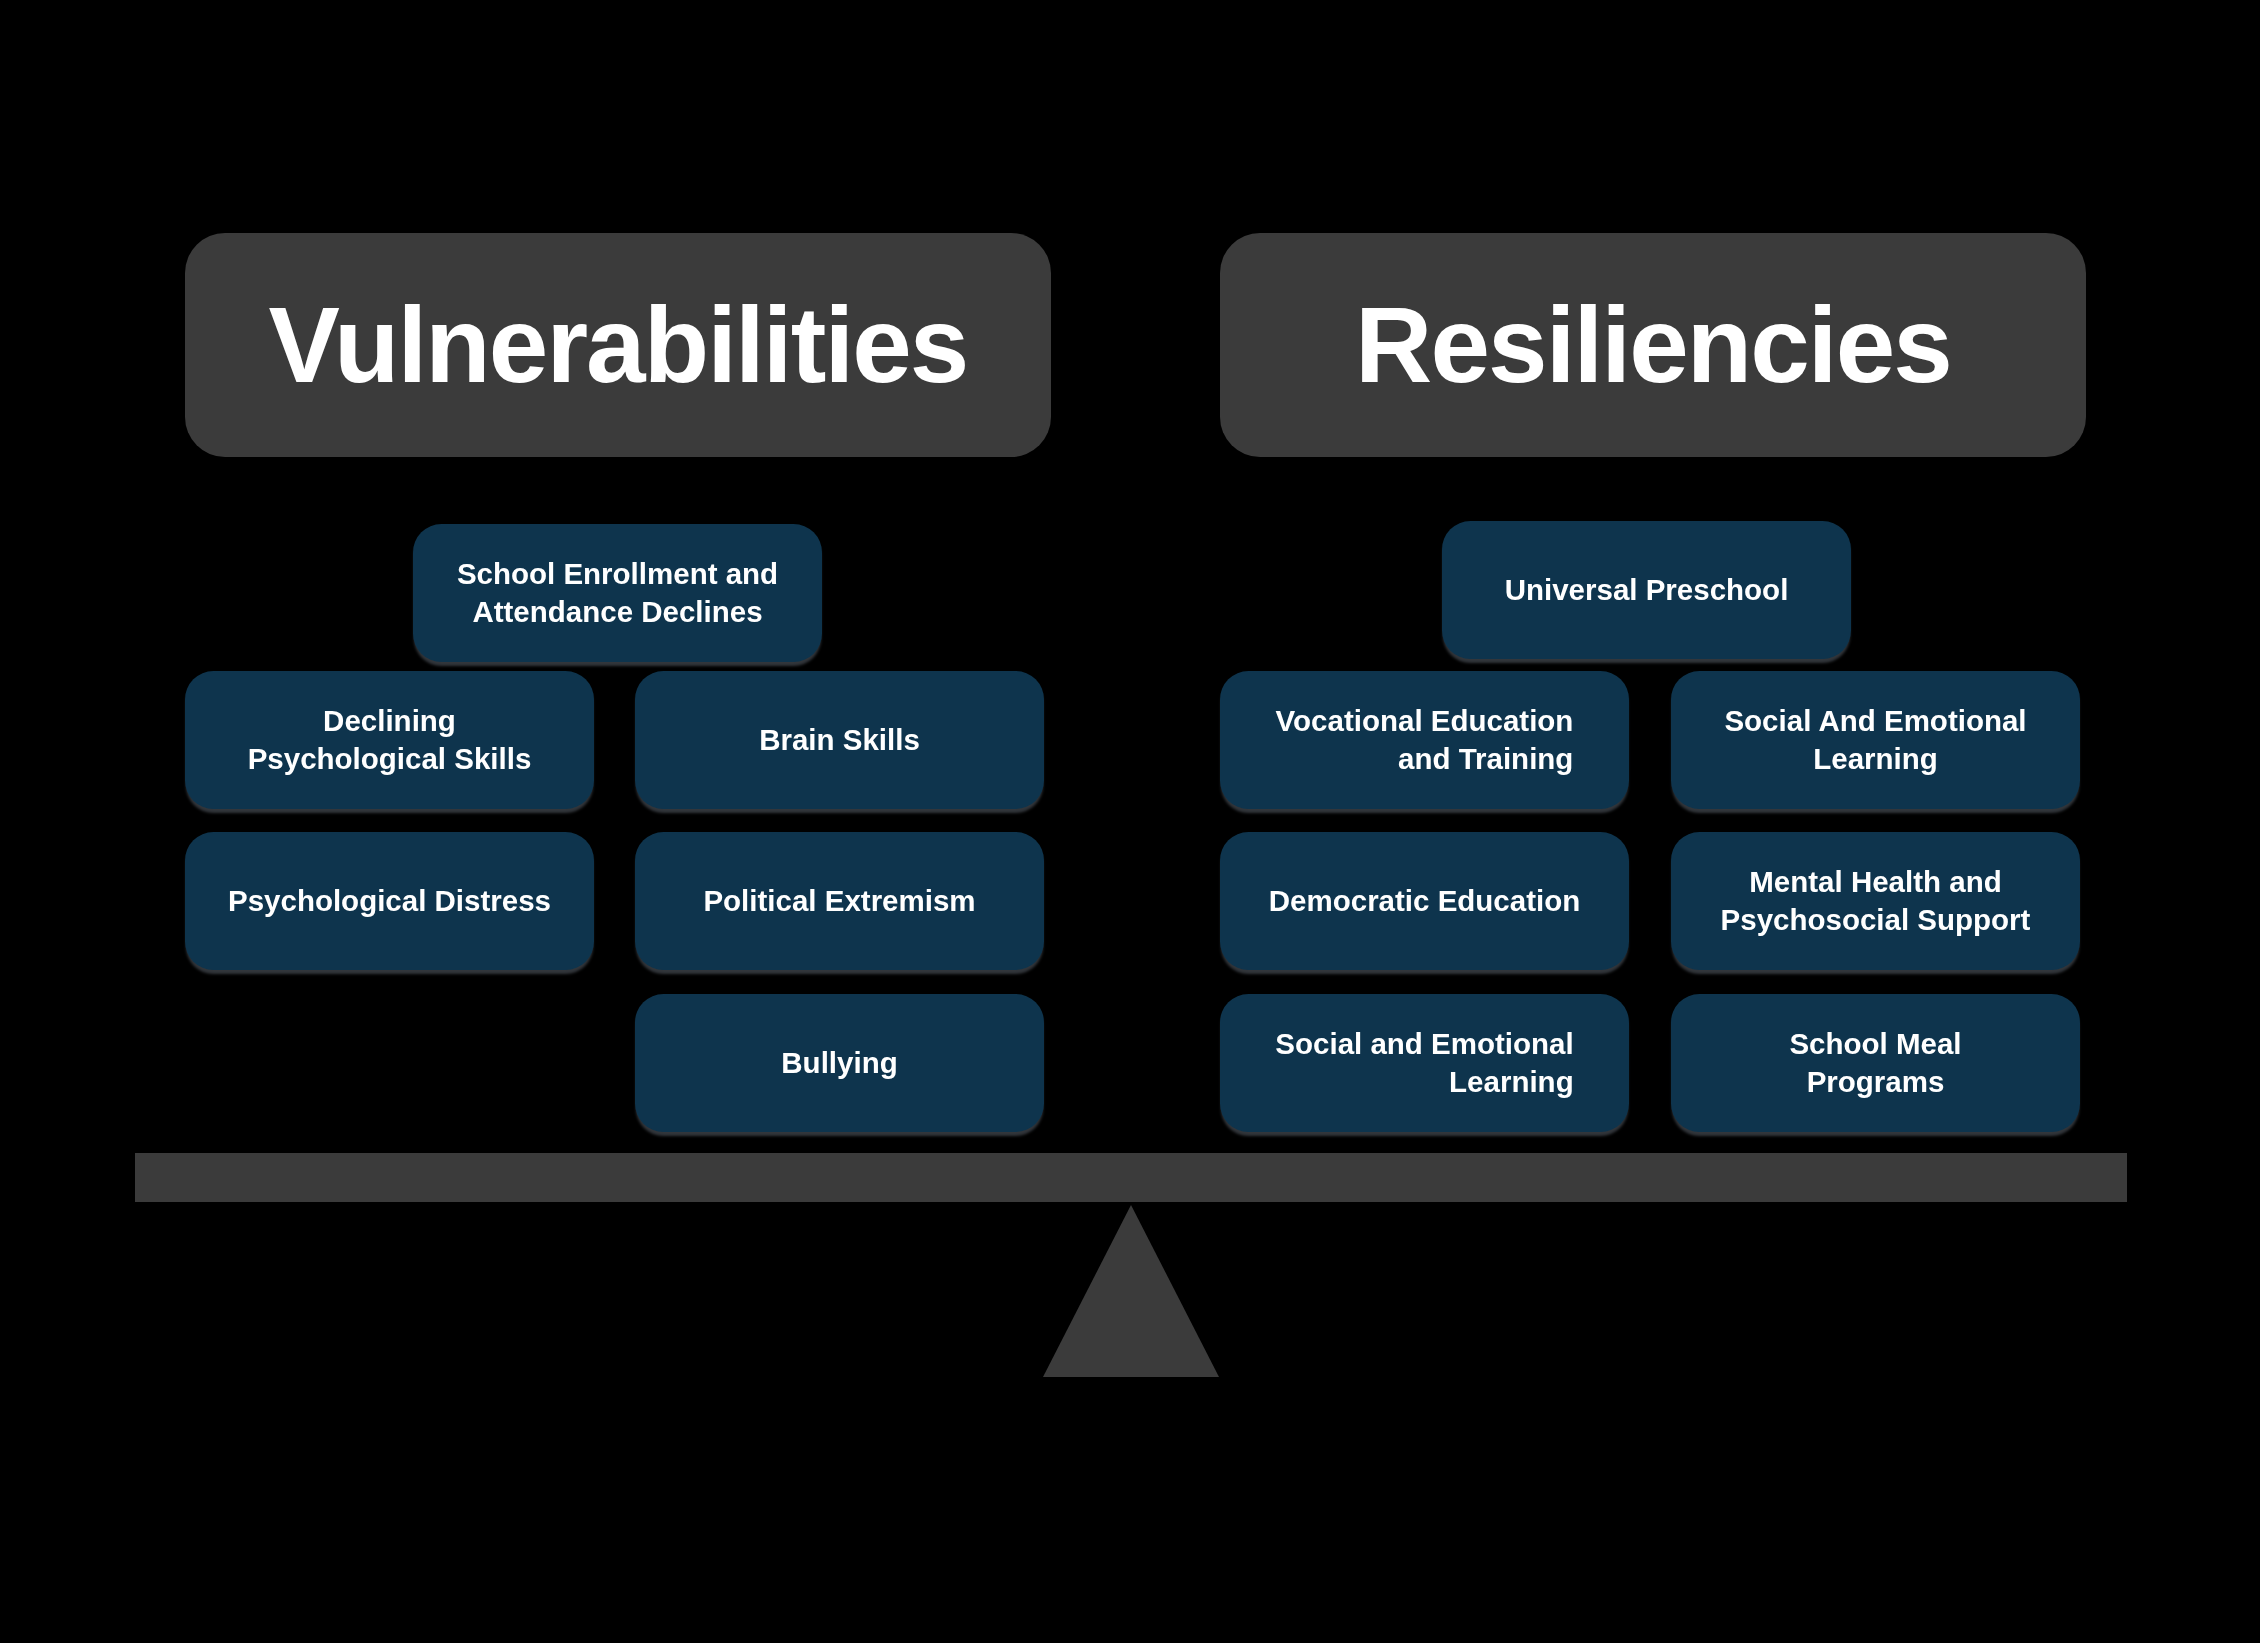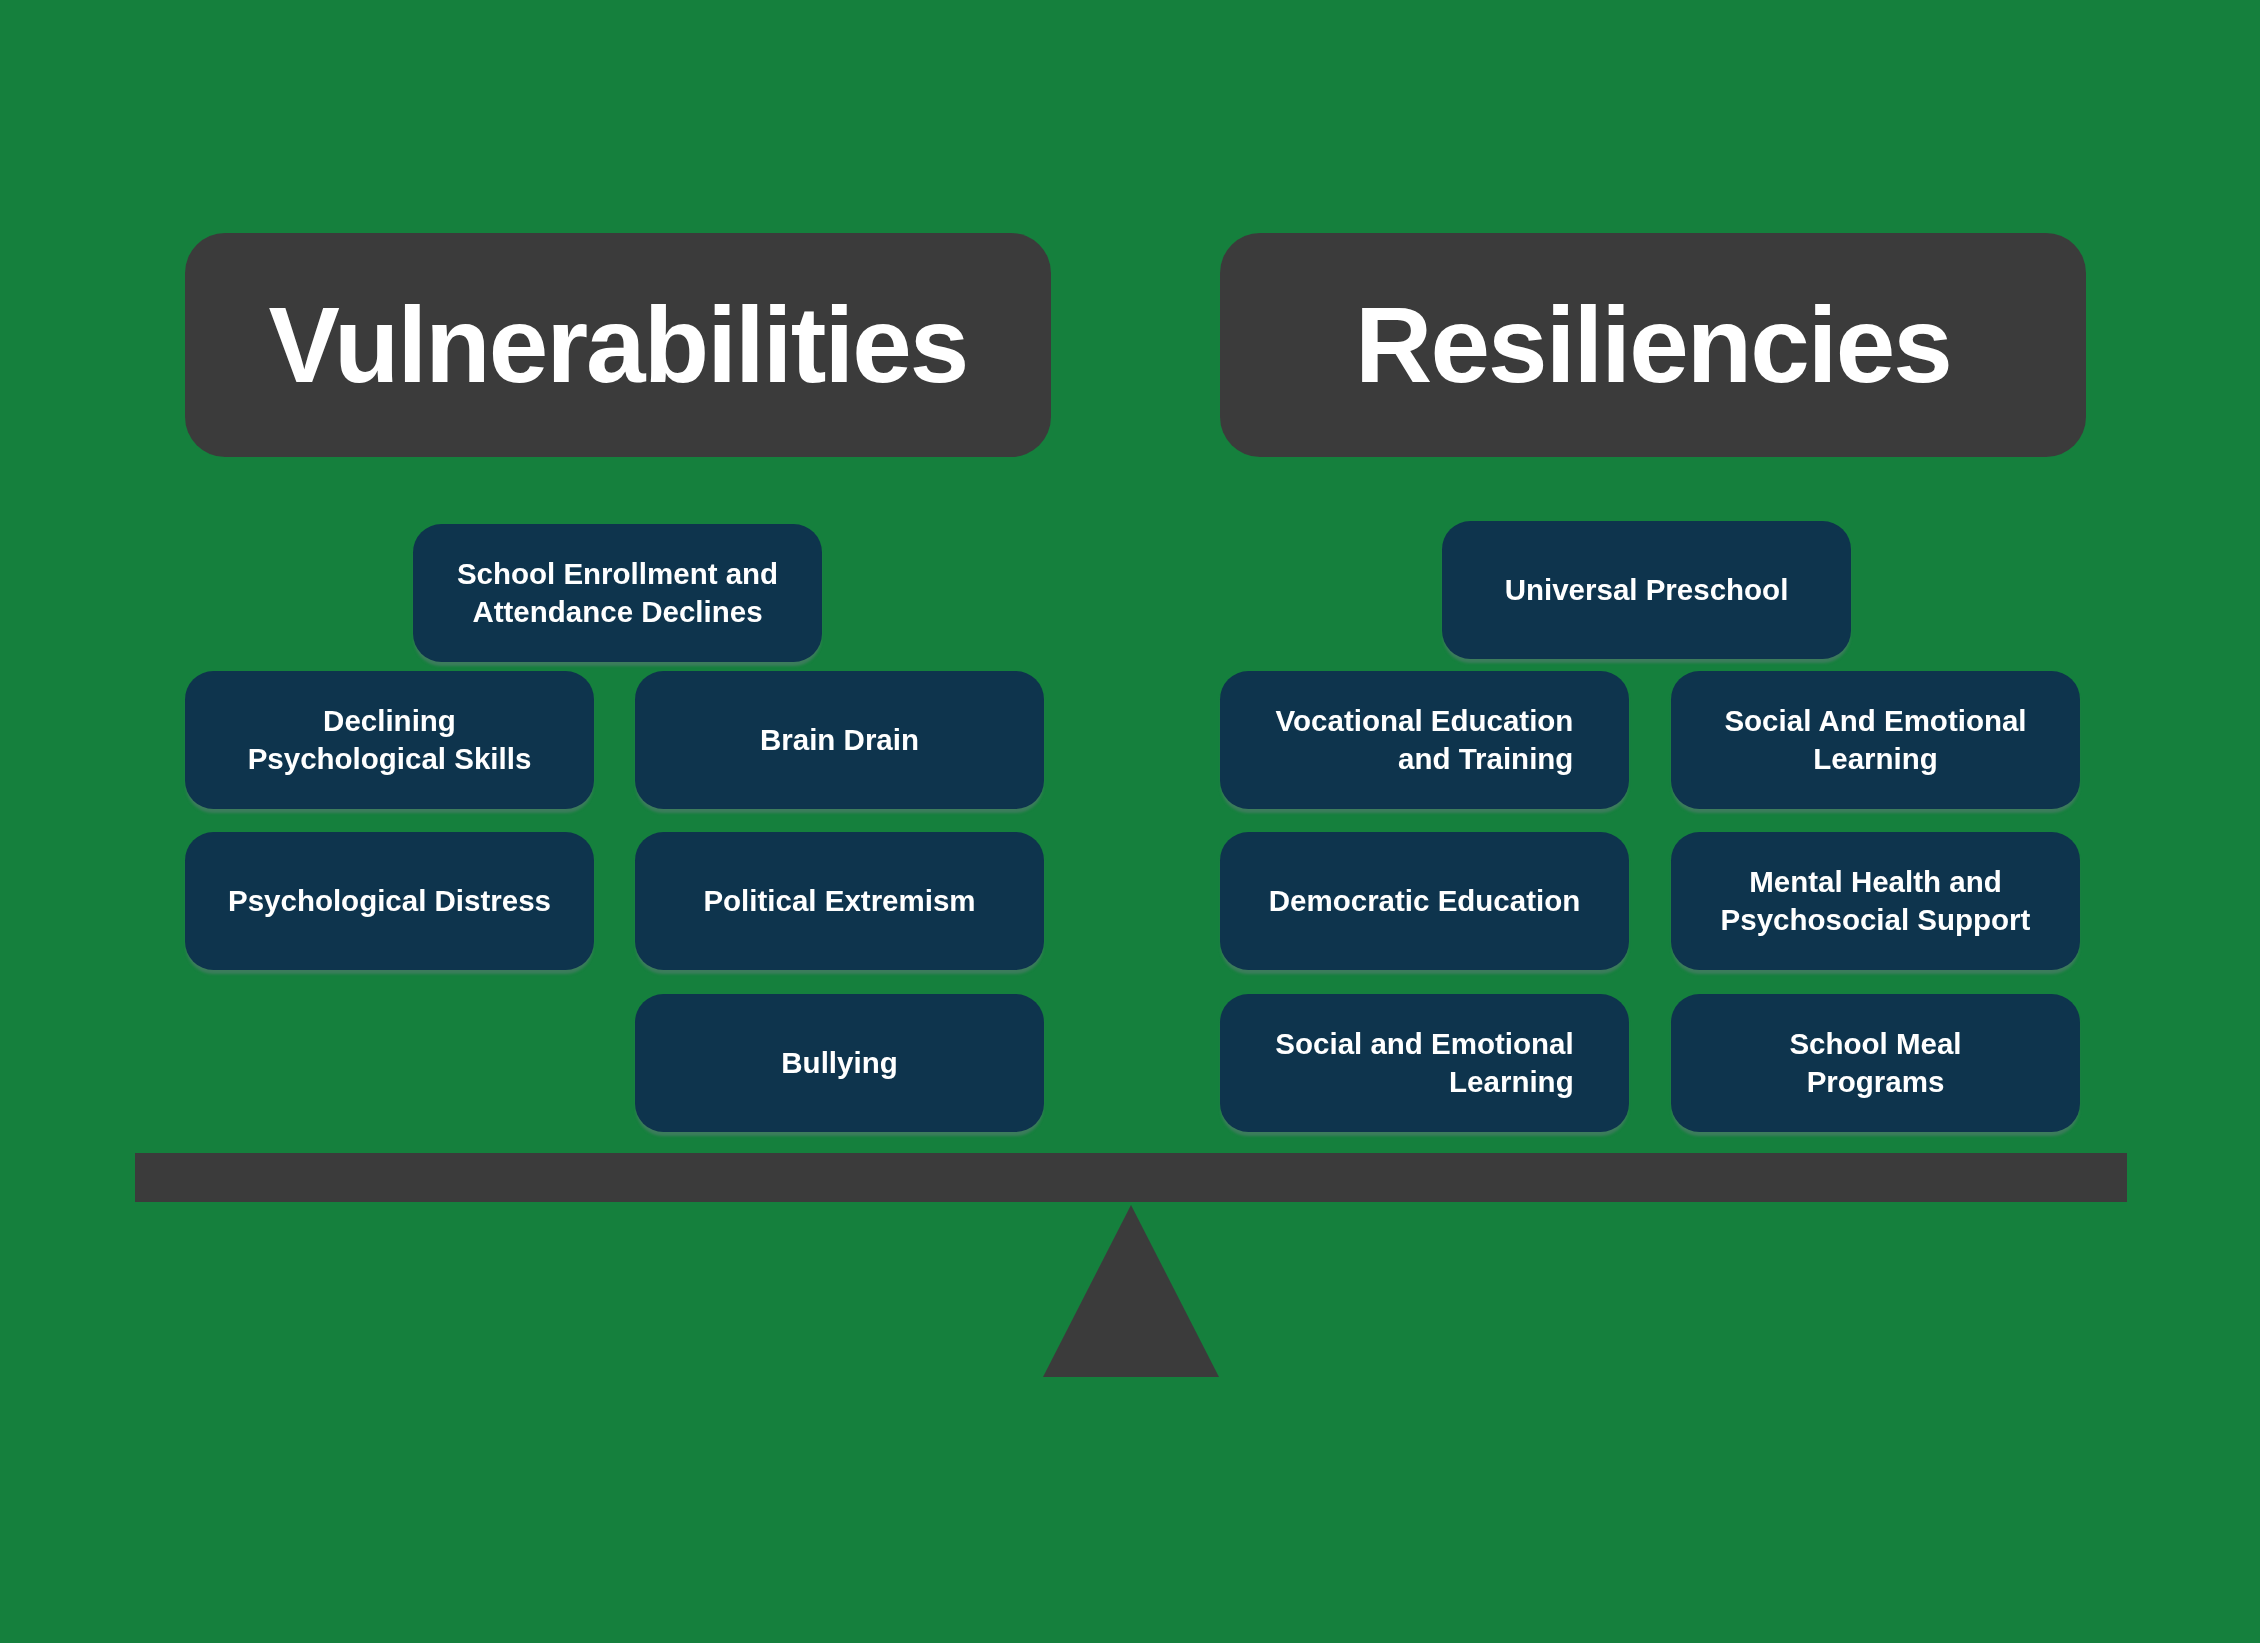--- a/index.html
+++ b/index.html
@@ -4,21 +4,21 @@
 <style>
   html, body {
     margin: 0;
     padding: 0;
     background: #ffffff;
   }
   .canvas {
     position: relative;
     width: 2261px;
     height: 1644px;
-    background: #15803d;
+    background: #000000;
     overflow: hidden;
     font-family: "Liberation Sans", sans-serif;
   }
   .header-box {
     position: absolute;
     top: 233px;
     width: 866px;
     height: 224px;
     background: #3b3b3b;
     border-radius: 40px;
@@ -98,21 +98,21 @@
 
   <div class="item-box left-top-single">
     <span class="item-label">School Enrollment and
 Attendance Declines</span>
   </div>
   <div class="item-box col-a row-2">
     <span class="item-label">Declining
 Psychological Skills</span>
   </div>
   <div class="item-box col-b row-2">
-    <span class="item-label">Brain Drain</span>
+    <span class="item-label">Brain Skills</span>
   </div>
   <div class="item-box col-a row-3">
     <span class="item-label">Psychological Distress</span>
   </div>
   <div class="item-box col-b row-3">
     <span class="item-label">Political Extremism</span>
   </div>
   <div class="item-box col-b row-4">
     <span class="item-label">Bullying</span>
   </div>

